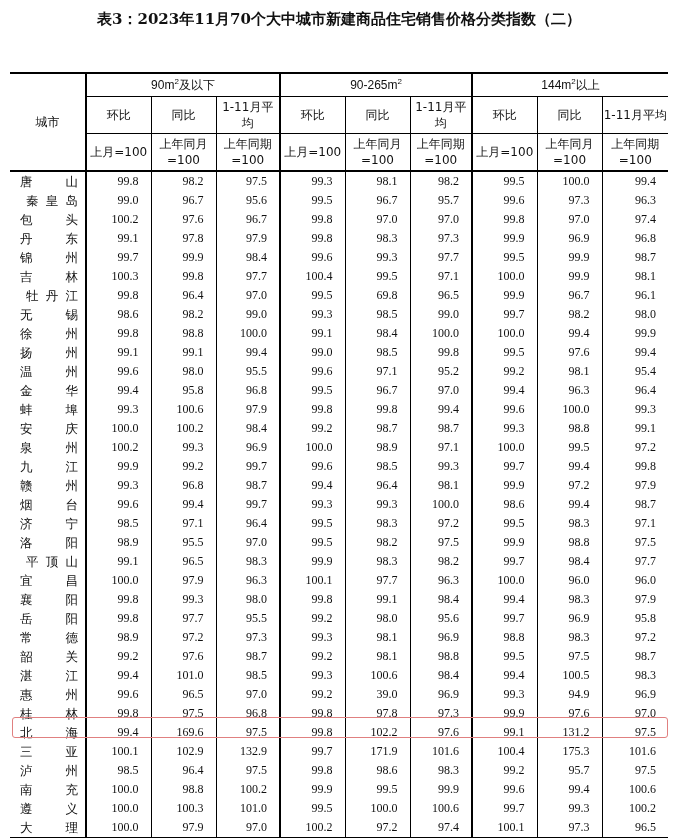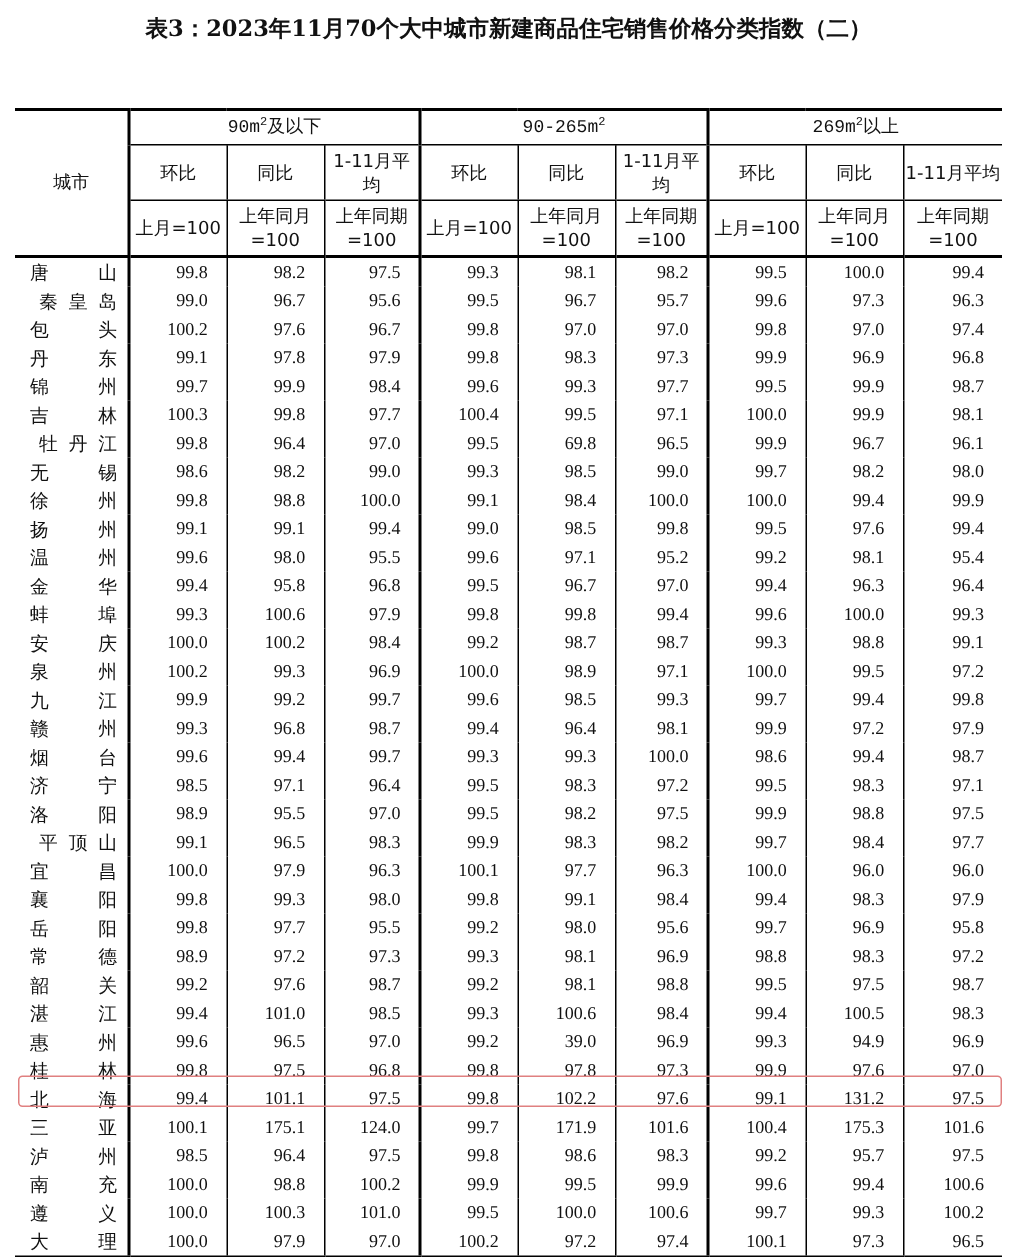--- a/index.html
+++ b/index.html
@@ -3,21 +3,21 @@
 <meta charset="utf-8">
 <style>
   html, body { margin: 0; padding: 0; background: #ffffff; }
   body { width: 678px; height: 838px; position: relative; overflow: hidden; font-family: "DejaVu Serif", serif; color: #111; }
   .title { position: absolute; top: 10px; left: 0; width: 678px; text-align: center; font-size: 15px; font-weight: bold; font-family: "DejaVu Serif", serif; letter-spacing: 0px; }
   table.main { position: absolute; top: 72px; left: 10px; width: 658px; border-collapse: collapse; table-layout: fixed; }
   table.main td, table.main th { padding: 0; font-weight: normal; }
   .hdr td { border-left: 1px solid #000; text-align: center; font-size: 12px; font-family: "DejaVu Sans", sans-serif; line-height: 16px; }
   .hdr td.city-h { border-left: none; }
   tr.top-rule td { border-top: 2.5px solid #000; }
-  tr.h1 td { height: 22px; border-bottom: 1px solid #000; font-family: Liberation Mono, monospace; font-size: 12px; }
+  tr.h1 td { height: 22px; border-bottom: 1px solid #000; font-family: Liberation Sans, sans-serif; font-size: 12px; }
   tr.h2 td { height: 36px; border-bottom: 1px solid #000; }
   tr.h3 td { height: 36px; border-bottom: 2.5px solid #000; }
   td.group-l { border-left: 2px solid #000 !important; }
   td.city-h { border-bottom: 2.5px solid #000 !important; font-size: 12px; }
   tr.drow td { height: 19px; font-size: 12px; font-family: "Liberation Serif", serif; text-align: right; padding-right: 12px; border-left: 1px solid #000; line-height: 19px; }
   tr.drow td.city { text-align: left; padding-left: 10px; padding-right: 0; border-left: none; font-family: "DejaVu Sans", sans-serif; font-size: 12.5px; }
   tr.drow td.city span { display: flex; justify-content: space-between; width: 58px; }
   tr.drow td.city span.c3 { width: 52px; padding-left: 6px; }
   tr.drow td.g { border-left: 2px solid #000; }
   tr.last td { border-bottom: 2.5px solid #000; }
@@ -40,21 +40,21 @@
       <col style="width:62px">
     <col style="width:65px">
       <col style="width:65px">
       <col style="width:66px">
   </colgroup>
   <tbody id="thead-body">
     <tr class="hdr h1 top-rule">
       <td class="city-h" rowspan="3">城市</td>
       <td class="group-l" colspan="3"><span>90m</span><span class="sup">2</span><span>及以下</span></td>
       <td class="group-l" colspan="3"><span>90-265m</span><span class="sup">2</span><span></span></td>
-      <td class="group-l" colspan="3"><span>269m</span><span class="sup">2</span><span>以上</span></td>
+      <td class="group-l" colspan="3"><span>144m</span><span class="sup">2</span><span>以上</span></td>
     </tr>
     <tr class="hdr h2" id="sub-row">
         <td class="group-l">环比</td>
         <td>同比</td>
         <td>1-11月平均</td>
         <td class="group-l">环比</td>
         <td>同比</td>
         <td>1-11月平均</td>
         <td class="group-l">环比</td>
         <td>同比</td>
@@ -570,39 +570,39 @@
         <td>97.0</td>
       </tr>
       <tr class="drow">
         <td class="city">
           <span>
             <i style="font-style: normal;">北</i>
             <i style="font-style: normal;">海</i>
           </span>
         </td>
         <td class="g">99.4</td>
-        <td>101.1</td>
+        <td>169.6</td>
         <td>97.5</td>
         <td class="g">99.8</td>
         <td>102.2</td>
         <td>97.6</td>
         <td class="g">99.1</td>
         <td>131.2</td>
         <td>97.5</td>
       </tr>
       <tr class="drow">
         <td class="city">
           <span>
             <i style="font-style: normal;">三</i>
             <i style="font-style: normal;">亚</i>
           </span>
         </td>
         <td class="g">100.1</td>
-        <td>175.1</td>
-        <td>124.0</td>
+        <td>102.9</td>
+        <td>132.9</td>
         <td class="g">99.7</td>
         <td>171.9</td>
         <td>101.6</td>
         <td class="g">100.4</td>
         <td>175.3</td>
         <td>101.6</td>
       </tr>
       <tr class="drow">
         <td class="city">
           <span>

